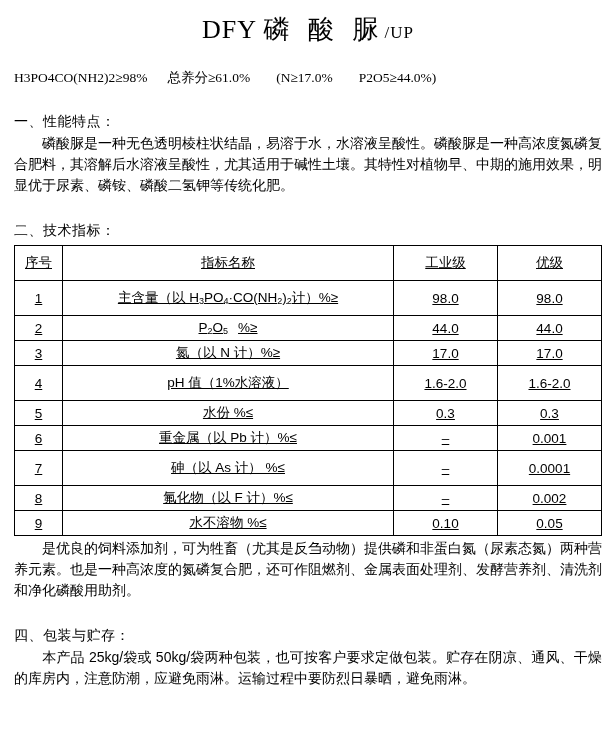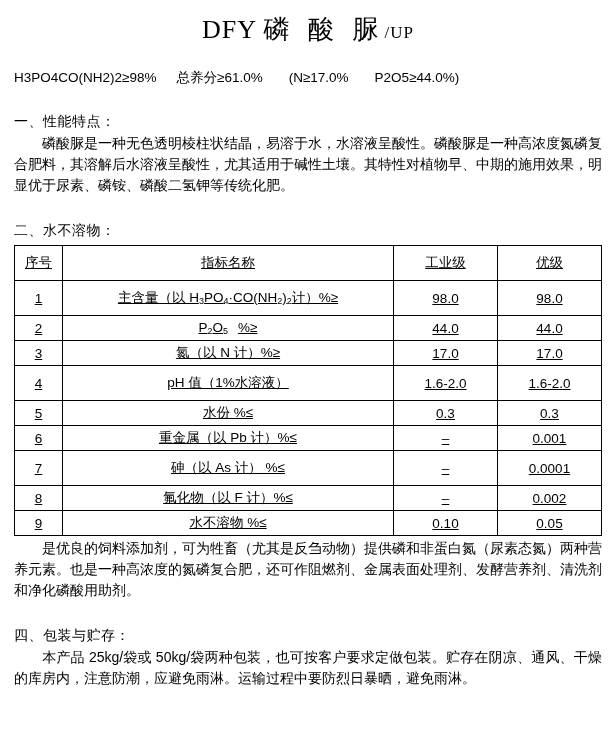--- a/index.html
+++ b/index.html
@@ -33,21 +33,21 @@
   .title .cn {
     letter-spacing: 6px;
   }
   .title .sub {
     font-size: 17px;
     vertical-align: baseline;
   }
   .formula-line {
     margin-top: 22px;
     font-size: 13.5px;
-    font-family: Liberation Sans, sans-serif;
+    font-family: Liberation Serif, serif;
     white-space: nowrap;
     letter-spacing: 0px;
   }
   .formula-line .seg {
     display: inline-block;
   }
   .gap-1 { display:inline-block; width: 20px; }
   .gap-2 { display:inline-block; width: 26px; }
   .gap-3 { display:inline-block; width: 26px; }
 
@@ -106,21 +106,21 @@
     <span class="cn">磷 酸 脲</span><span class="sub">/UP</span>
   </div>
 
   <div class="formula-line">
     <span class="seg">H3PO4CO(NH2)2≥98%</span><span class="gap-1"></span><span class="seg">总养分≥61.0%</span><span class="gap-2"></span><span class="seg">(N≥17.0%</span><span class="gap-3"></span><span class="seg">P2O5≥44.0%)</span>
   </div>
 
   <div class="section-head">一、性能特点：</div>
   <div class="para"><span class="indent"></span><span>磷酸脲是一种无色透明棱柱状结晶，易溶于水，水溶液呈酸性。磷酸脲是一种高浓度氮磷复合肥料，其溶解后水溶液呈酸性，尤其适用于碱性土壤。其特性对植物早、中期的施用效果，明显优于尿素、磷铵、磷酸二氢钾等传统化肥。</span></div>
 
-  <div class="section-head">二、水不溶物：</div>
+  <div class="section-head">二、技术指标：</div>
 
   <table class="spec">
     <colgroup>
       <col class="col-no">
         <col class="col-name">
         <col class="col-ind">
         <col class="col-sup">
     </colgroup>
     <thead>
       <tr>

